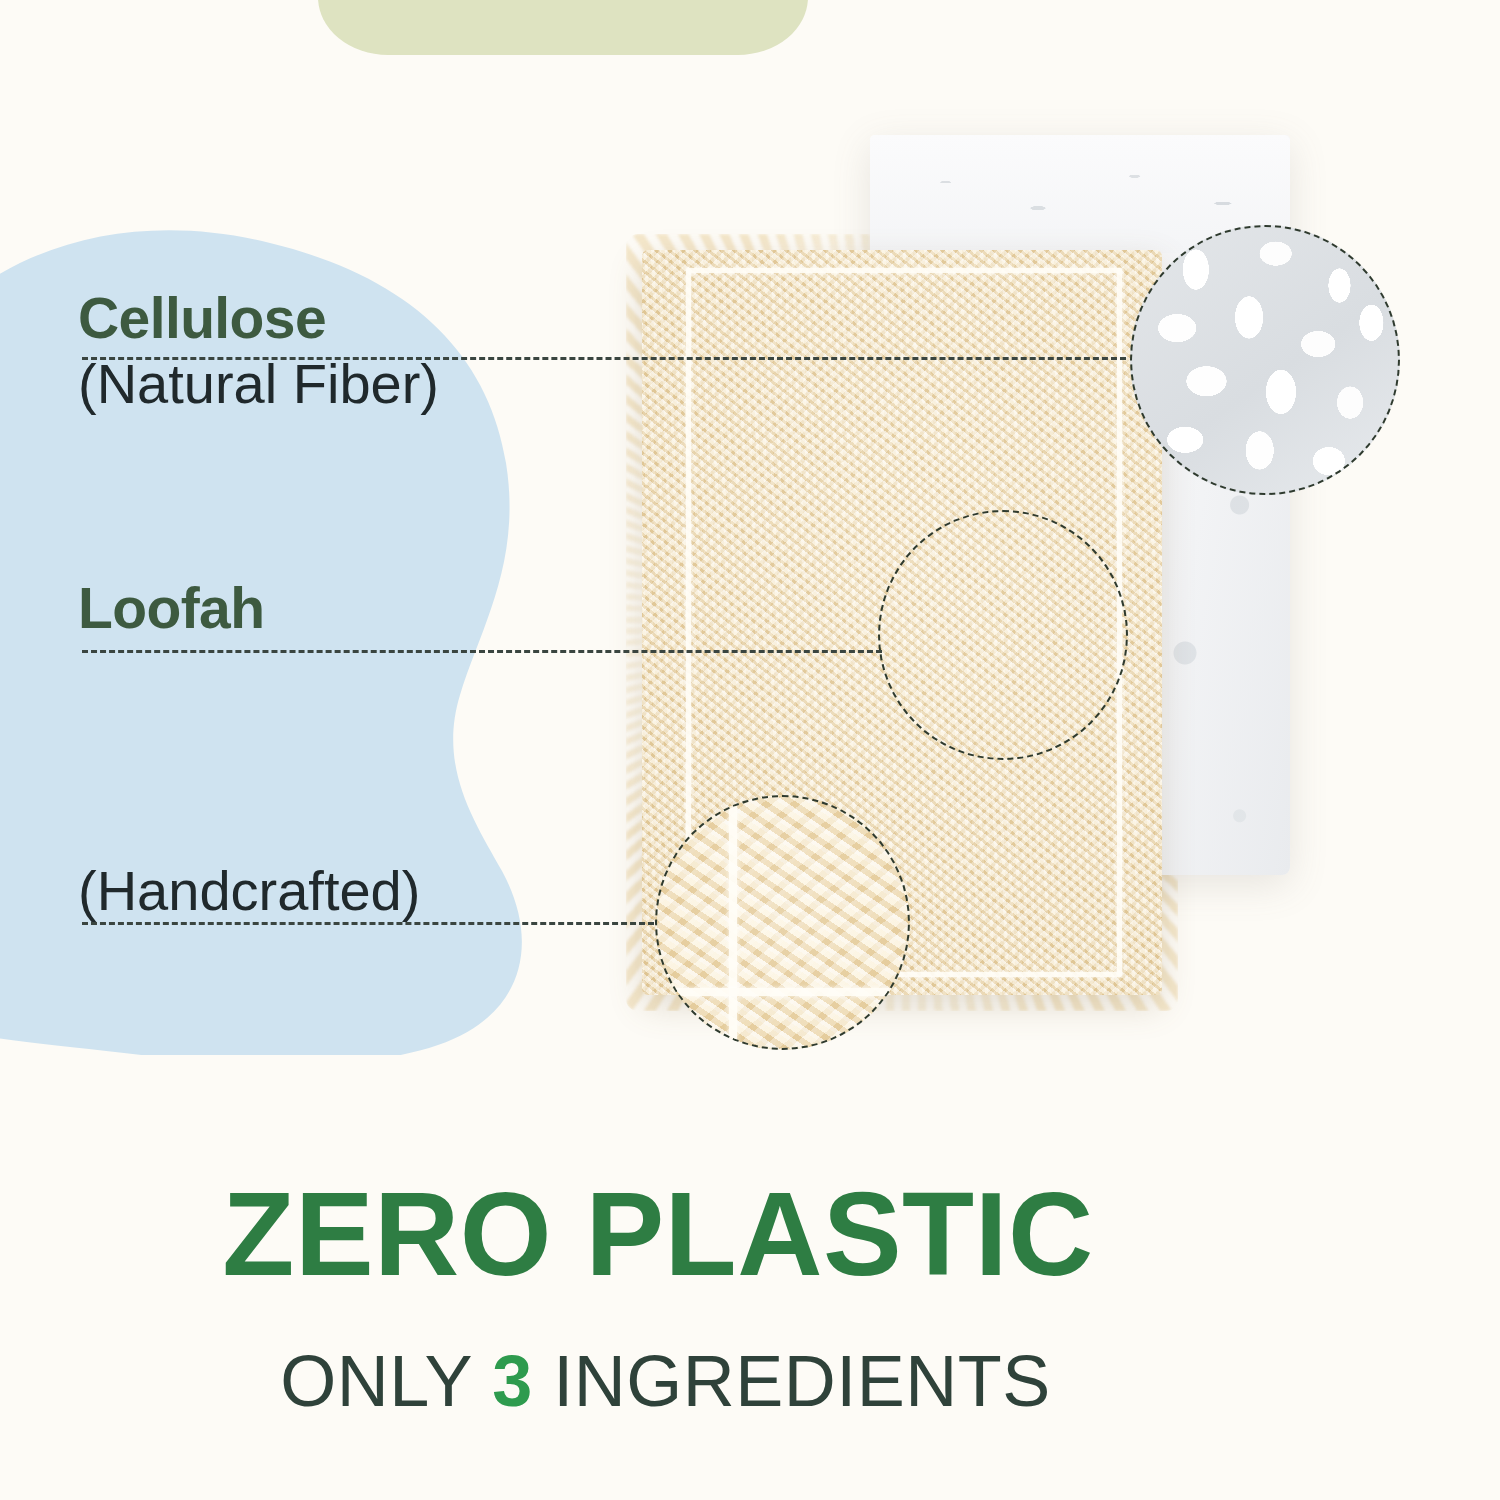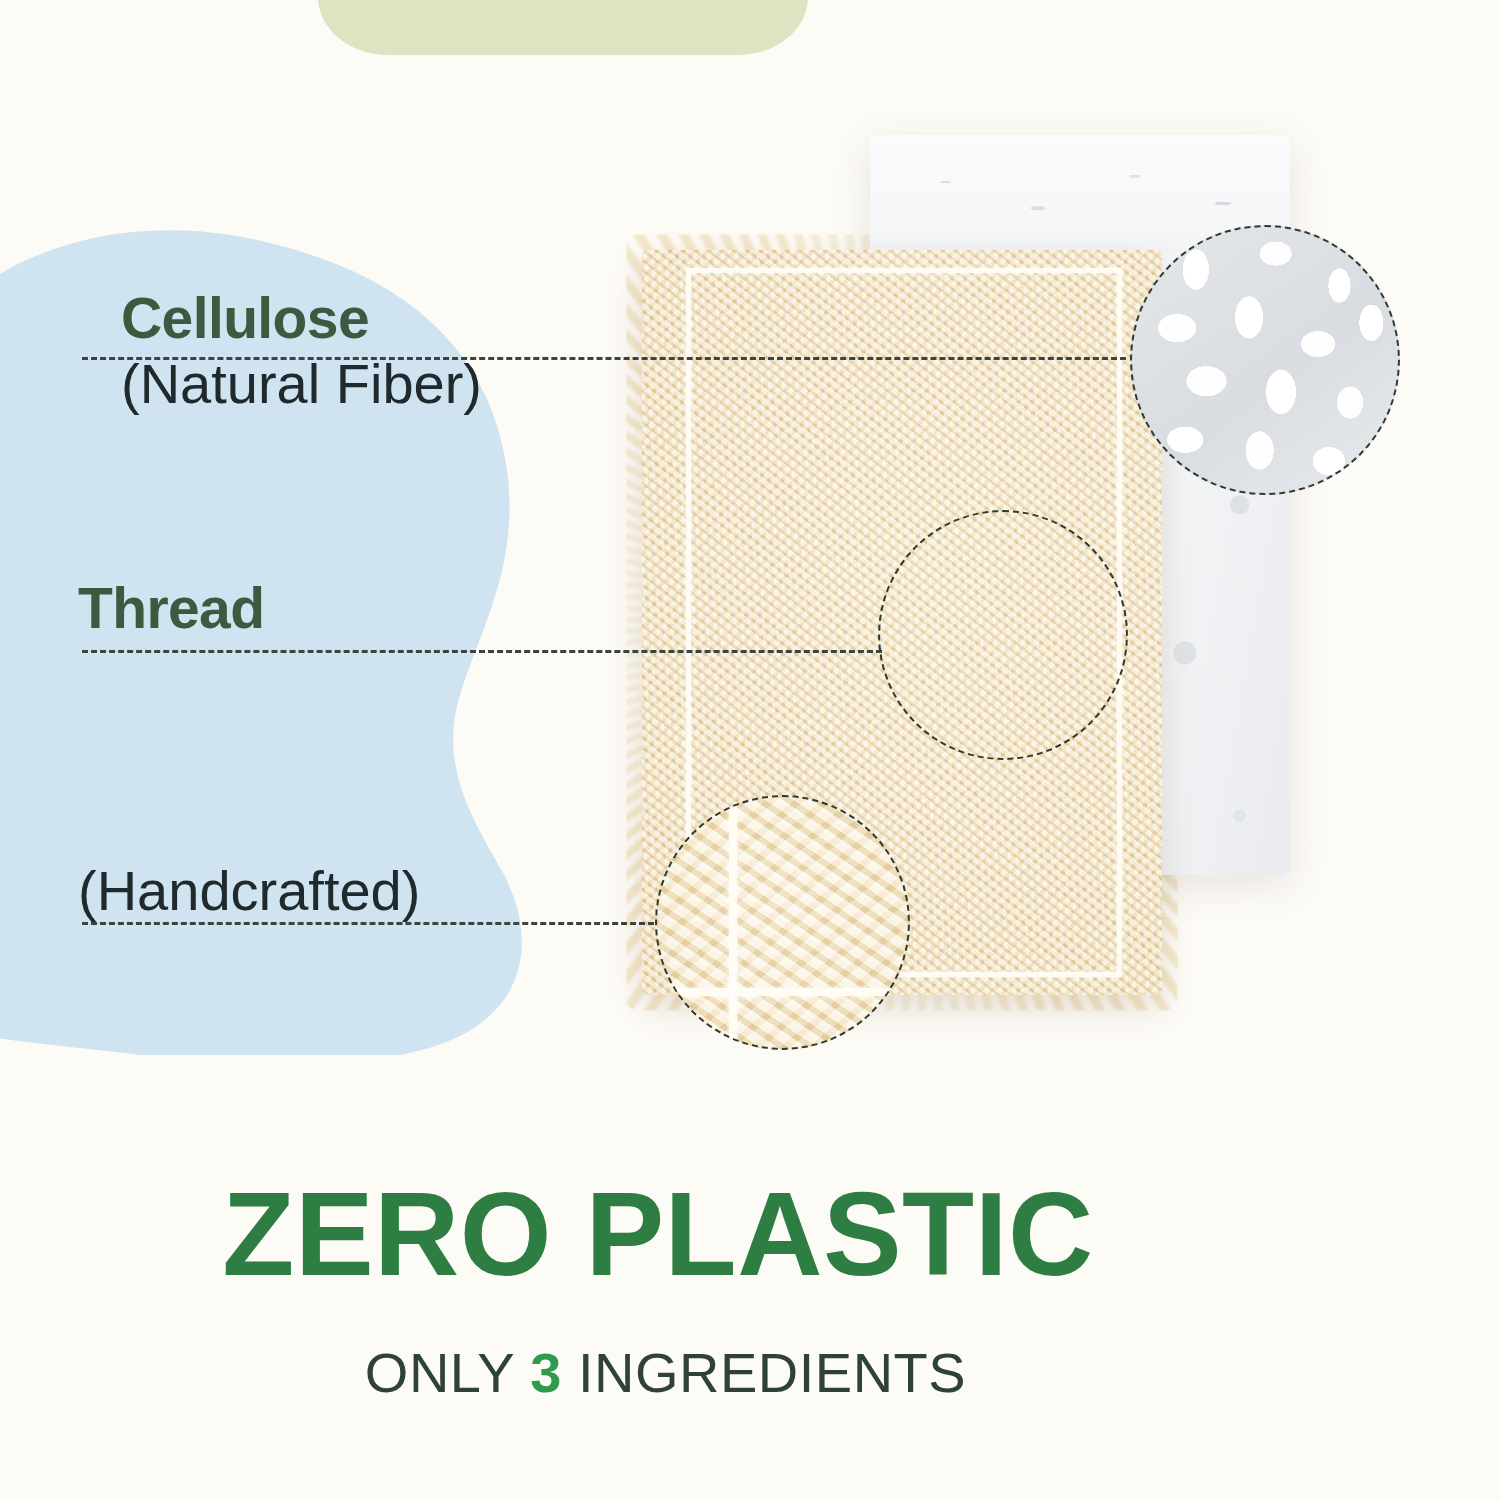--- a/index.html
+++ b/index.html
@@ -228,21 +228,21 @@
   }
   .label-sub {
     color: #20292C;
     font-size: 56px;
     font-weight: 400;
     line-height: 1.12;
     margin: 0;
     white-space: pre-line;
   }
 
-  #grp-cellulose { top: 290px; margin-left: 43px; }
+  #grp-cellulose { top: 290px; }
   #grp-loofah    { top: 580px; }
   #grp-thread    { top: 860px; }
 
   
   .headline-wrap {
     position: absolute;
     left: 0;
     top: 1175px;
     width: 1316px;
     text-align: center;
@@ -252,21 +252,21 @@
     color: #2E7D43;
     font-size: 118px;
     font-weight: 700;
     letter-spacing: 0.5px;
     line-height: 1.0;
     margin: 0;
     font-family: "Liberation Sans", sans-serif;
   }
   .subheadline {
     margin: 52px 0 0 0;
-    font-size: 56px;
+    font-size: 72px;
     font-weight: 400;
     letter-spacing: 0.5px;
     color: #2F423A;
     line-height: 1.0;
     padding-left: 15px;
   }
   .subheadline .num {
     color: #2E9B4E;
     font-weight: 700;
   }
@@ -311,21 +311,21 @@
   <div class="leader" style="left:82px;  top:922px; width:572px;"></div>
 
   <div class="labels">
 
     <div class="label-group" id="grp-cellulose">
       <p class="label-title">Cellulose</p>
       <p class="label-sub">(Natural Fiber)</p>
     </div>
 
     <div class="label-group" id="grp-loofah">
-      <p class="label-title">Thread</p>
+      <p class="label-title">Loofah</p>
     </div>
 
     <div class="label-group" id="grp-thread">
       <p class="label-sub">(Handcrafted)</p>
     </div>
   </div>
 
   <div class="headline-wrap">
     <p class="headline">ZERO PLASTIC</p>
     <p class="subheadline"><span>ONLY </span><span class="num">3</span><span> INGREDIENTS</span></p>

